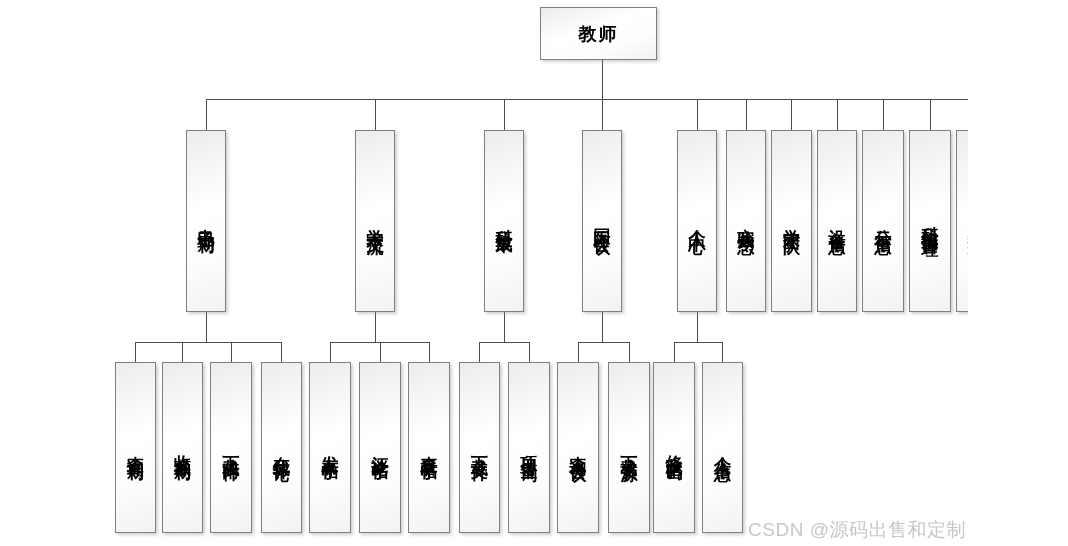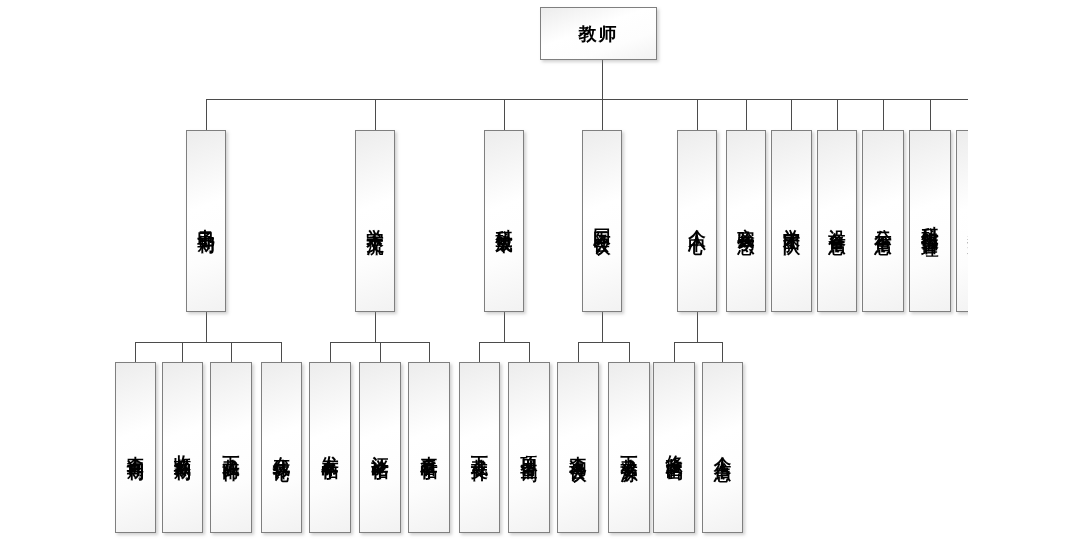--- a/index.html
+++ b/index.html
@@ -146,15 +146,16 @@
   <div class="node" style="left:608px;top:362px;width:42px;height:171px;">
     <span class="vlabel">下载资源</span>
   </div>
   <div class="node" style="left:653px;top:362px;width:42px;height:171px;">
     <span class="vlabel">修改密码</span>
   </div>
   <div class="node" style="left:702px;top:362px;width:41px;height:171px;">
     <span class="vlabel">个人信息</span>
   </div>
 
+  <div class="watermark">CSDN @源码出售和定制</div>
   <div class="return-mark">↵</div>
 
 </div>
 
 </body></html>

